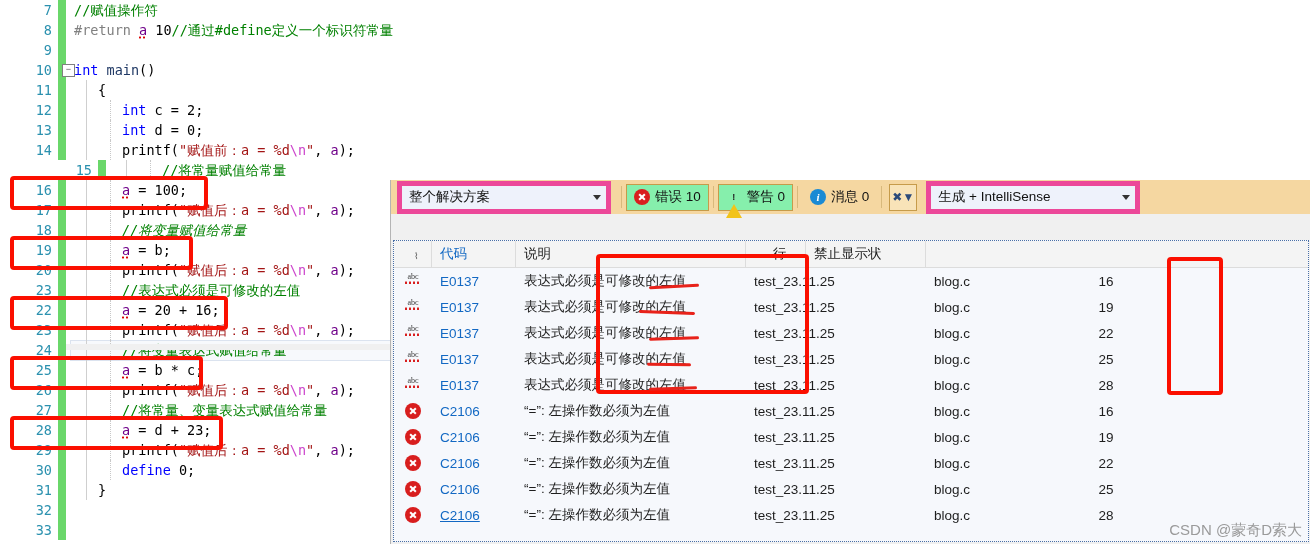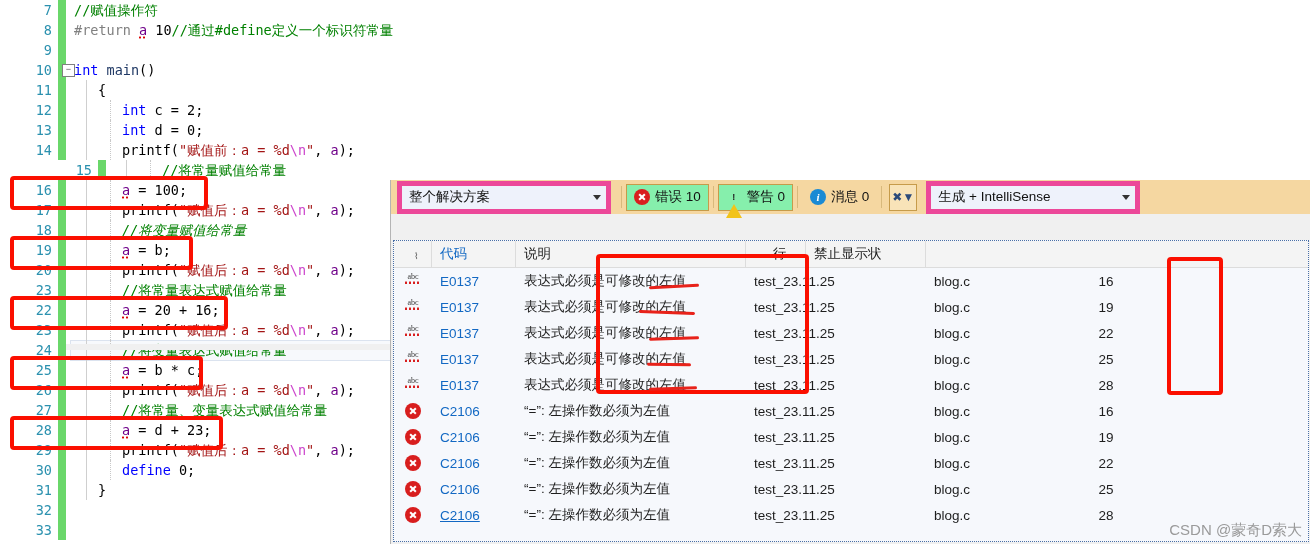--- a/index.html
+++ b/index.html
@@ -187,21 +187,21 @@
       <div class="code-row" style="position: absolute; left: 0px; top: 80px; width: 1310px;"><div class="gutter-num">11</div><div class="changebar"></div><div class="indentguide ig1" style="border-left: 1px solid rgb(207, 207, 207);"></div><div class="codetext" style="left: 98px;"><span class="tok-plain">{</span></div></div>
       <div class="code-row" style="position: absolute; left: 0px; top: 100px; width: 1124px;"><div class="gutter-num">12</div><div class="changebar"></div><div class="indentguide ig2"></div><div class="indentguide ig1" style="border-left: 1px solid rgb(207, 207, 207);"></div><div class="codetext" style="left: 122px;"><span class="tok-kw">int</span><span class="tok-plain"> c = 2;</span></div></div>
       <div class="code-row" style="position: absolute; left: 0px; top: 120px; width: 1310px;"><div class="gutter-num">13</div><div class="changebar"></div><div class="indentguide ig2"></div><div class="indentguide ig1" style="border-left: 1px solid rgb(207, 207, 207);"></div><div class="codetext" style="left: 122px;"><span class="tok-kw">int</span><span class="tok-plain"> d = 0;</span></div></div>
       <div class="code-row" style="position: absolute; left: 0px; top: 140px; width: 1310px;"><div class="gutter-num">14</div><div class="changebar"></div><div class="indentguide ig2"></div><div class="indentguide ig1" style="border-left: 1px solid rgb(207, 207, 207);"></div><div class="codetext" style="left: 122px;"><span class="tok-plain">printf(</span><span class="tok-str">"赋值前：a = %d</span><span class="tok-esc">\n</span><span class="tok-str">"</span><span class="tok-plain">, </span><span class="tok-macro">a</span><span class="tok-plain">);</span></div></div>
       <div class="code-row" style="position: absolute; left: 0px; top: 160px; width: 1310px; margin-left: 40px;"><div class="gutter-num">15</div><div class="changebar"></div><div class="indentguide ig2"></div><div class="indentguide ig1" style="border-left: 1px solid rgb(207, 207, 207);"></div><div class="codetext" style="left: 122px;"><span class="tok-com">//将常量赋值给常量</span></div></div>
       <div class="code-row" style="position: absolute; left: 0px; top: 180px; width: 1310px;"><div class="gutter-num">16</div><div class="changebar"></div><div class="indentguide ig2"></div><div class="indentguide ig1" style="border-left: 1px solid rgb(207, 207, 207);"></div><div class="codetext" style="left: 122px;"><span class="tok-macro squig">a</span><span class="tok-plain"> = 100;</span></div></div>
       <div class="code-row" style="position: absolute; left: 0px; top: 200px; width: 1310px;"><div class="gutter-num">17</div><div class="changebar"></div><div class="indentguide ig2"></div><div class="indentguide ig1" style="border-left: 1px solid rgb(207, 207, 207);"></div><div class="codetext" style="left: 122px;"><span class="tok-plain">printf(</span><span class="tok-str">"赋值后：a = %d</span><span class="tok-esc">\n</span><span class="tok-str">"</span><span class="tok-plain">, </span><span class="tok-macro">a</span><span class="tok-plain">);</span></div></div>
       <div class="code-row" style="position: absolute; left: 0px; top: 220px; width: 1310px;"><div class="gutter-num">18</div><div class="changebar"></div><div class="indentguide ig2"></div><div class="indentguide ig1" style="border-left: 1px solid rgb(207, 207, 207);"></div><div class="codetext" style="left: 122px; font-style: italic;"><span class="tok-com">//将变量赋值给常量</span></div></div>
       <div class="code-row" style="position: absolute; left: 0px; top: 240px; width: 1310px;"><div class="gutter-num">19</div><div class="changebar"></div><div class="indentguide ig2"></div><div class="indentguide ig1" style="border-left: 1px solid rgb(207, 207, 207);"></div><div class="codetext" style="left: 122px;"><span class="tok-macro squig">a</span><span class="tok-plain"> = b;</span></div></div>
       <div class="code-row" style="position: absolute; left: 0px; top: 260px; width: 1310px;"><div class="gutter-num">20</div><div class="changebar"></div><div class="indentguide ig2"></div><div class="indentguide ig1" style="border-left: 1px solid rgb(207, 207, 207);"></div><div class="codetext" style="left: 122px;"><span class="tok-plain">printf(</span><span class="tok-str">"赋值后：a = %d</span><span class="tok-esc">\n</span><span class="tok-str">"</span><span class="tok-plain">, </span><span class="tok-macro">a</span><span class="tok-plain">);</span></div></div>
-      <div class="code-row" style="position: absolute; left: 0px; top: 280px; width: 1310px;"><div class="gutter-num">23</div><div class="changebar"></div><div class="indentguide ig2"></div><div class="indentguide ig1" style="border-left: 1px solid rgb(207, 207, 207);"></div><div class="codetext" style="left: 122px;"><span class="tok-com">//将常量表达式赋值给常量</span></div></div>
+      <div class="code-row" style="position: absolute; left: 0px; top: 280px; width: 1310px;"><div class="gutter-num">23</div><div class="changebar"></div><div class="indentguide ig2"></div><div class="indentguide ig1" style="border-left: 1px solid rgb(207, 207, 207);"></div><div class="codetext" style="left: 122px;"><span class="tok-com">//表达式必须是可修改的左值</span></div></div>
       <div class="code-row" style="position: absolute; left: 0px; top: 300px; width: 1310px;"><div class="gutter-num">22</div><div class="changebar"></div><div class="indentguide ig2"></div><div class="indentguide ig1" style="border-left: 1px solid rgb(207, 207, 207);"></div><div class="codetext" style="left: 122px;"><span class="tok-macro squig">a</span><span class="tok-plain"> = 20 + 16;</span></div></div>
       <div class="code-row" style="position: absolute; left: 0px; top: 320px; width: 1310px;"><div class="gutter-num">23</div><div class="changebar"></div><div class="indentguide ig2"></div><div class="indentguide ig1" style="border-left: 1px solid rgb(207, 207, 207);"></div><div class="codetext" style="left: 122px;"><span class="tok-plain">printf(</span><span class="tok-str">"赋值后：a = %d</span><span class="tok-esc">\n</span><span class="tok-str">"</span><span class="tok-plain">, </span><span class="tok-macro">a</span><span class="tok-plain">);</span></div></div>
       <div class="code-row" style="position: absolute; left: 0px; top: 340px; width: 1310px;"><div class="curline" style="width: 320px;"></div><div class="gutter-num">24</div><div class="changebar"></div><div class="indentguide ig2"></div><div class="indentguide ig1" style="border-left: 1px solid rgb(207, 207, 207);"></div><div class="codetext" style="left: 122px;"><span class="tok-com">//将变量表达式赋值给常量</span></div></div>
       <div class="code-row" style="position: absolute; left: 0px; top: 360px; width: 1310px;"><div class="gutter-num">25</div><div class="changebar"></div><div class="indentguide ig2"></div><div class="indentguide ig1" style="border-left: 1px solid rgb(207, 207, 207);"></div><div class="codetext" style="left: 122px;"><span class="tok-macro squig">a</span><span class="tok-plain"> = b * c;</span></div></div>
       <div class="code-row" style="position: absolute; left: 0px; top: 380px; width: 1310px;"><div class="gutter-num">26</div><div class="changebar"></div><div class="indentguide ig2"></div><div class="indentguide ig1" style="border-left: 1px solid rgb(207, 207, 207);"></div><div class="codetext" style="left: 122px;"><span class="tok-plain">printf(</span><span class="tok-str">"赋值后：a = %d</span><span class="tok-esc">\n</span><span class="tok-str">"</span><span class="tok-plain">, </span><span class="tok-macro">a</span><span class="tok-plain">);</span></div></div>
       <div class="code-row" style="position: absolute; left: 0px; top: 400px; width: 1310px;"><div class="gutter-num">27</div><div class="changebar"></div><div class="indentguide ig2"></div><div class="indentguide ig1" style="border-left: 1px solid rgb(207, 207, 207);"></div><div class="codetext" style="left: 122px;"><span class="tok-com">//将常量、变量表达式赋值给常量</span></div></div>
       <div class="code-row" style="position: absolute; left: 0px; top: 420px; width: 1310px;"><div class="gutter-num">28</div><div class="changebar"></div><div class="indentguide ig2"></div><div class="indentguide ig1" style="border-left: 1px solid rgb(207, 207, 207);"></div><div class="codetext" style="left: 122px;"><span class="tok-macro squig">a</span><span class="tok-plain"> = d + 23;</span></div></div>
       <div class="code-row" style="position: absolute; left: 0px; top: 440px; width: 1310px;"><div class="gutter-num">29</div><div class="changebar"></div><div class="indentguide ig2"></div><div class="indentguide ig1" style="border-left: 1px solid rgb(207, 207, 207);"></div><div class="codetext" style="left: 122px;"><span class="tok-plain">printf(</span><span class="tok-str">"赋值后：a = %d</span><span class="tok-esc">\n</span><span class="tok-str">"</span><span class="tok-plain">, </span><span class="tok-macro">a</span><span class="tok-plain">);</span></div></div>
       <div class="code-row" style="position: absolute; left: 0px; top: 460px; width: 1310px;"><div class="gutter-num">30</div><div class="changebar"></div><div class="indentguide ig2"></div><div class="indentguide ig1" style="border-left: 1px solid rgb(207, 207, 207);"></div><div class="codetext" style="left: 122px;"><span class="tok-kw">define</span><span class="tok-plain"> 0;</span></div></div>
       <div class="code-row" style="position: absolute; left: 0px; top: 480px; width: 1310px;"><div class="gutter-num">31</div><div class="changebar"></div><div class="indentguide ig1" style="border-left: 1px solid rgb(207, 207, 207);"></div><div class="codetext" style="left: 98px;"><span class="tok-plain">}</span></div></div>

